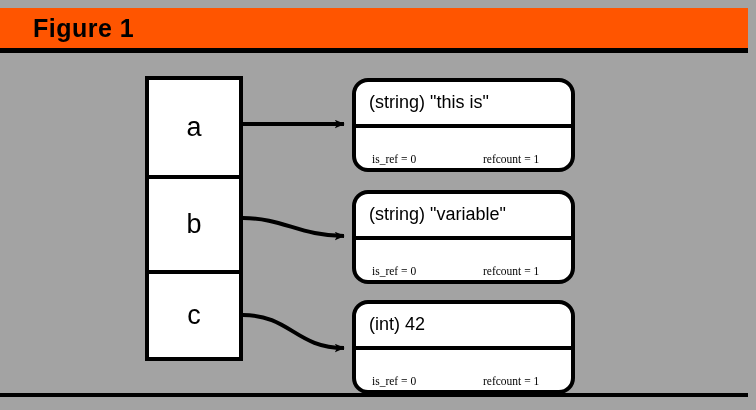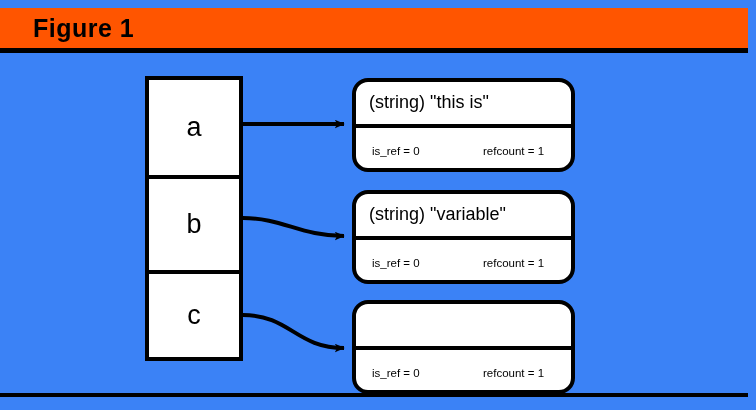--- a/index.html
+++ b/index.html
@@ -7,21 +7,21 @@
     padding: 0;
     background: #ffffff;
   }
   body {
     font-family: "Liberation Sans", sans-serif;
   }
   #figure-root {
     position: relative;
     width: 756px;
     height: 410px;
-    background: #3b82f6;
+    background: #a3a3a3;
     overflow: hidden;
     text-align: right;
   }
 
   
   .header-bar {
     position: absolute;
     left: 0px;
     top: 8px;
     width: 748px;
@@ -114,25 +114,26 @@
     position: absolute;
     left: -4px;
     right: -4px;
     top: 42px;
     height: 4px;
     background: #000000;
   }
   .zval-meta {
     position: absolute;
     left: 12px;
-    top: 52px;
+    top: 60px;
     width: 200px;
     height: 34px;
     display: flex;
     align-items: center;
+    font-family: Liberation Serif, serif;
   }
   .meta-isref {
     position: absolute;
     left: 4px;
     font-size: 11.5px;
     color: #000000;
     white-space: nowrap;
   }
   .meta-refcount {
     position: absolute;
@@ -186,20 +187,21 @@
   <div class="zval zval-2">
     <div class="zval-type">(string) "variable"</div>
     <div class="zval-divider"></div>
     <div class="zval-meta">
       <span class="meta-isref">is_ref = 0</span>
       <span class="meta-refcount">refcount = 1</span>
     </div>
   </div>
 
   <div class="zval zval-3">
+    <div class="zval-type">(int) 42</div>
     <div class="zval-divider"></div>
     <div class="zval-meta">
       <span class="meta-isref">is_ref = 0</span>
       <span class="meta-refcount">refcount = 1</span>
     </div>
   </div>
 
   <svg class="arrow-layer" viewBox="0 0 756 410" width="756" height="410" xmlns="http://www.w3.org/2000/svg">
     <defs>
       <marker id="ah" markerWidth="10" markerHeight="9" refX="9.2" refY="4.5" orient="auto" markerUnits="userSpaceOnUse">

